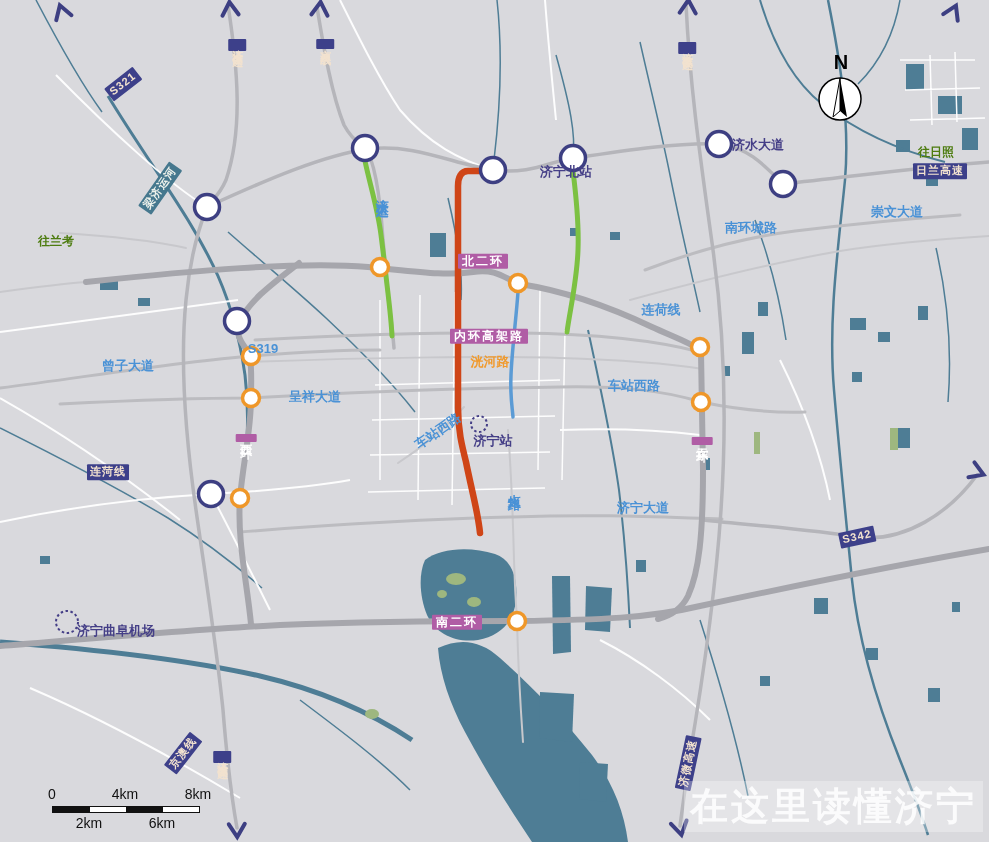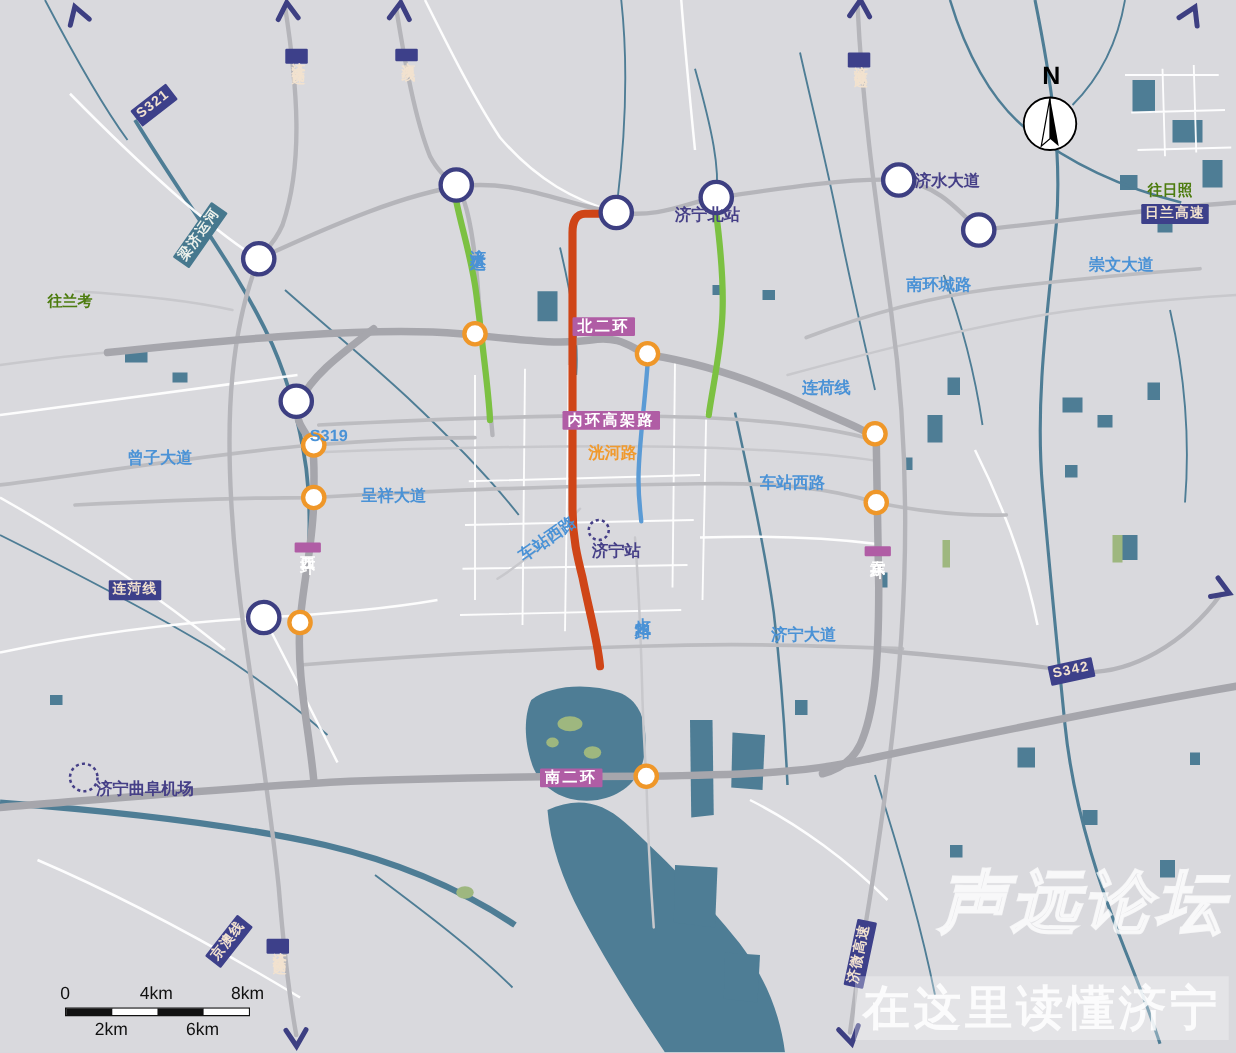--- a/index.html
+++ b/index.html
@@ -249,17 +249,17 @@
     <div class="seg"></div>
         <div class="seg"></div>
         <div class="seg"></div>
         <div class="seg"></div>
   </div>
   <span style="left:49px;top:33px">2km</span>
   <span style="left:122px;top:33px">6km</span>
 </div>
 
 <div id="wm">
-  <div class="l1">声远论坛</div><br>
+  <br>
   <div class="l2">在这里读懂济宁</div>
 </div>
 
 </div>
 
 </body></html>

